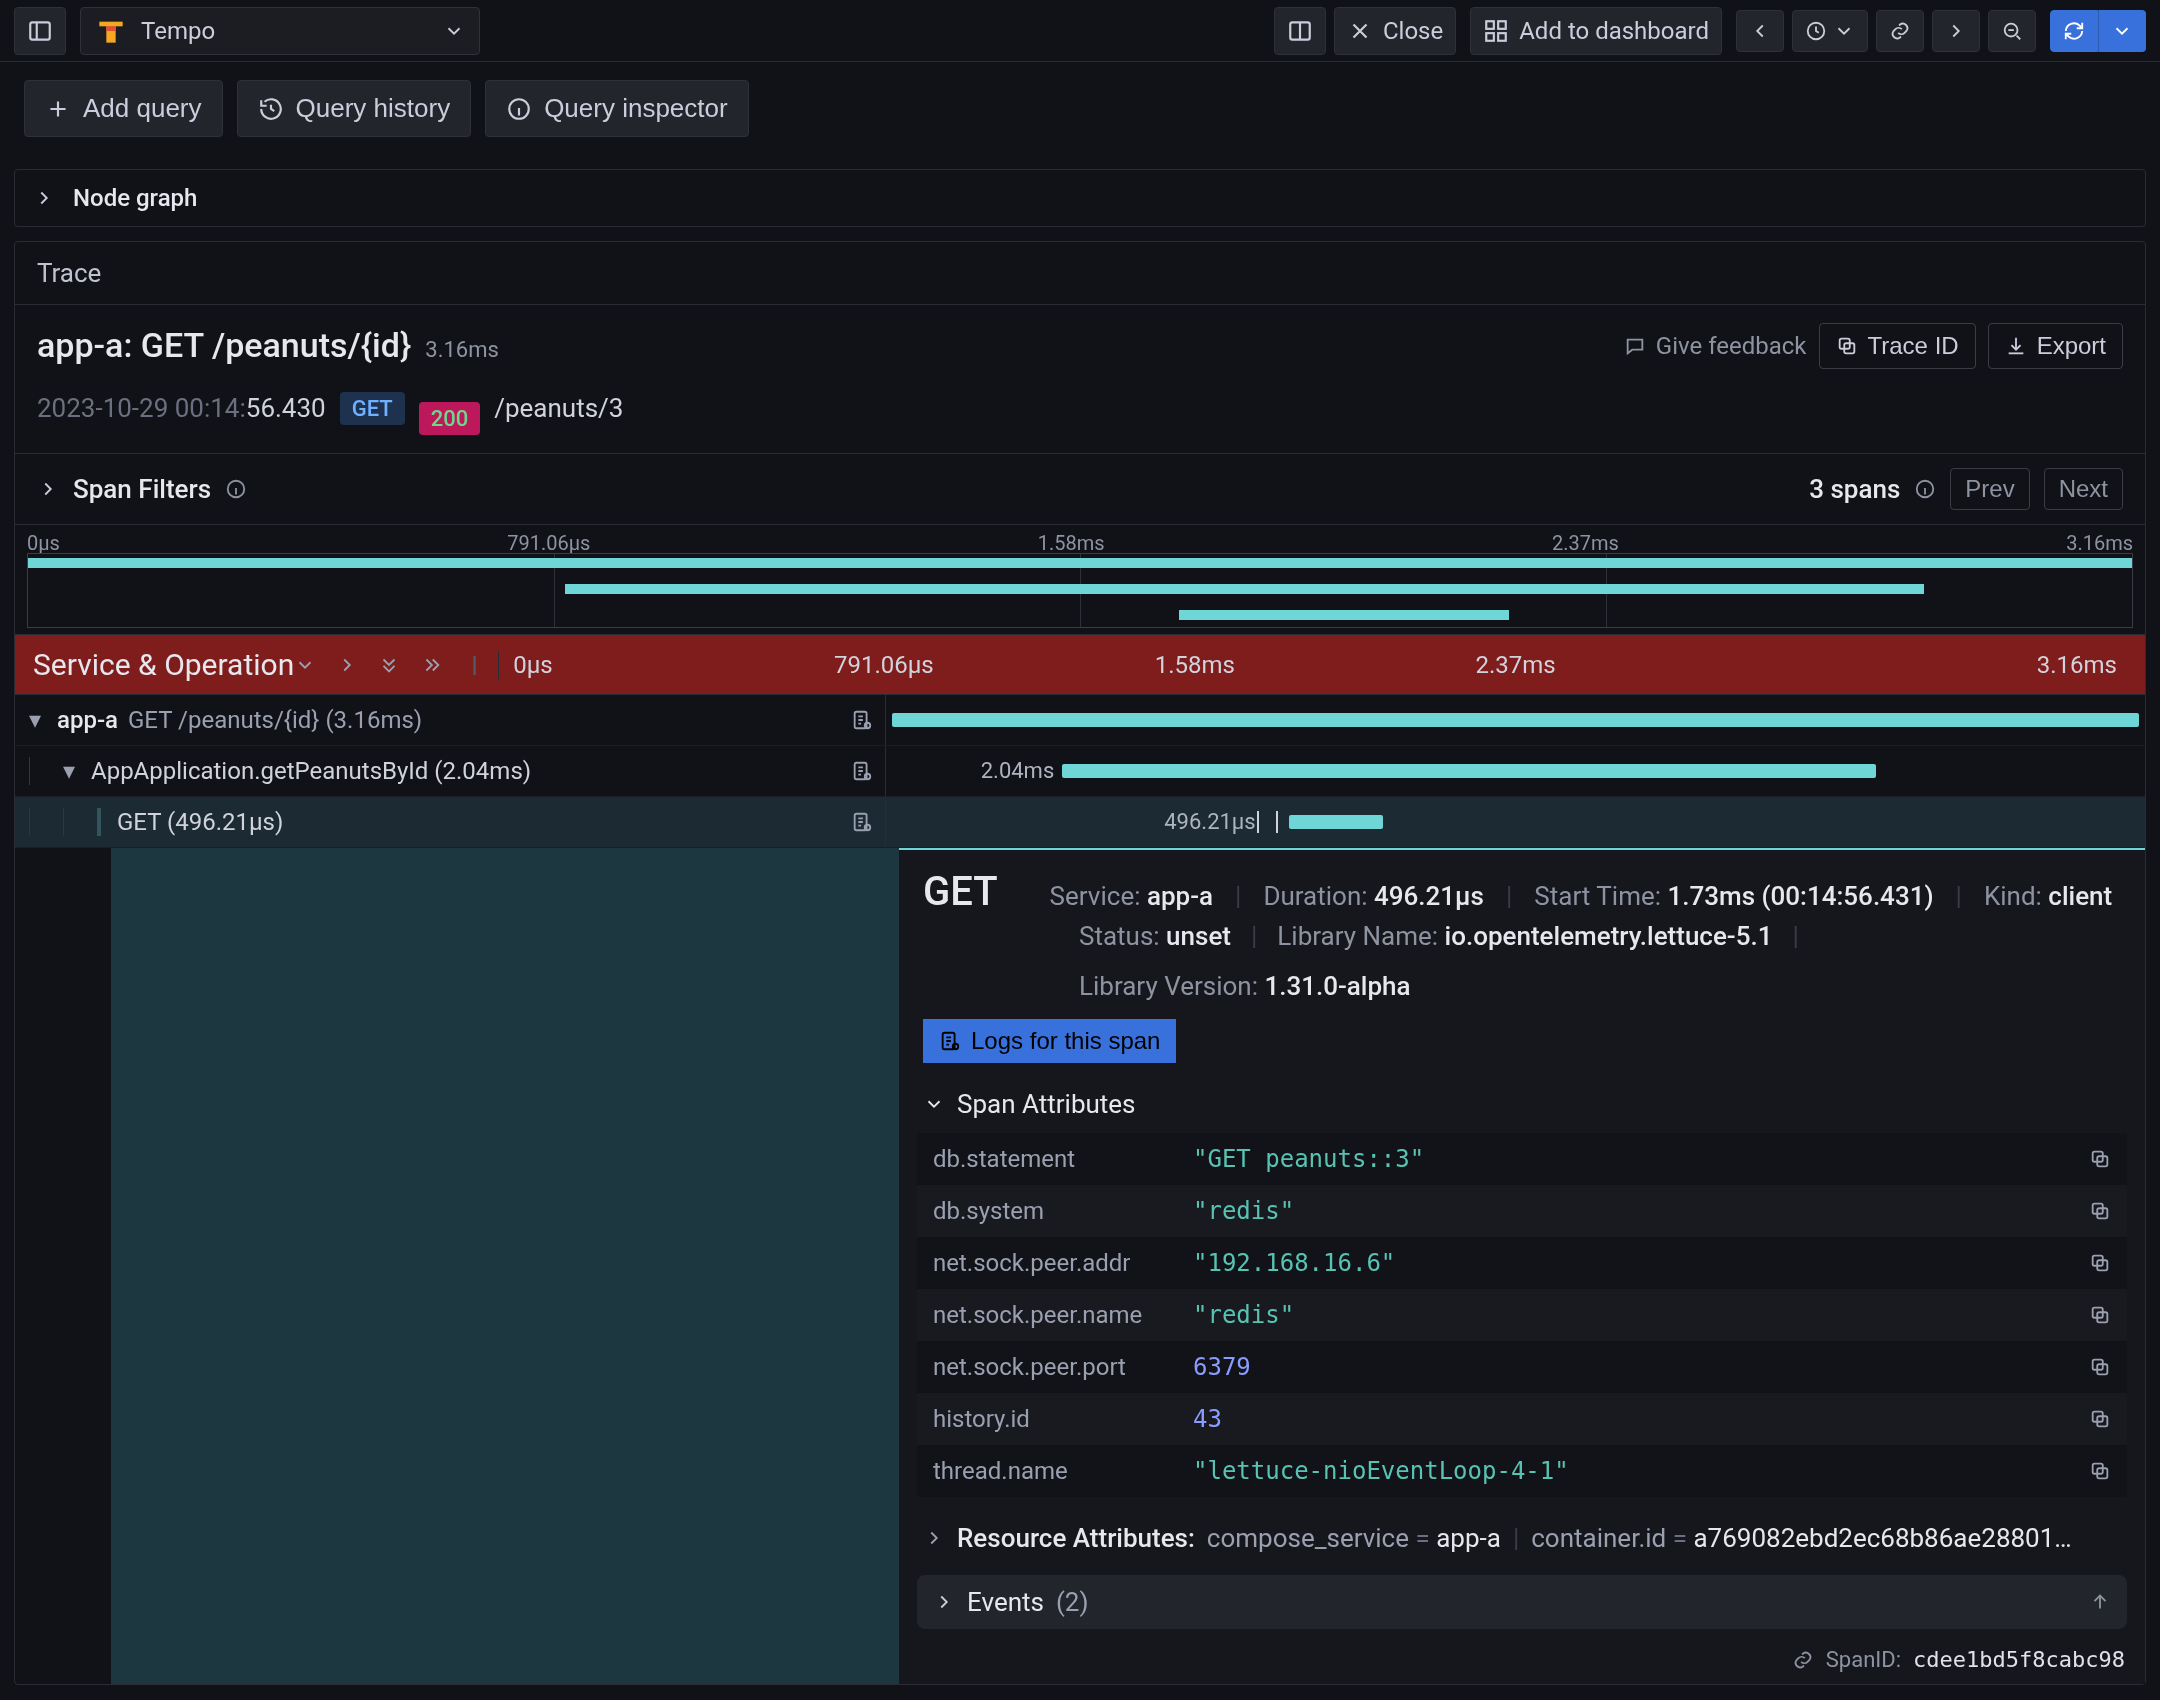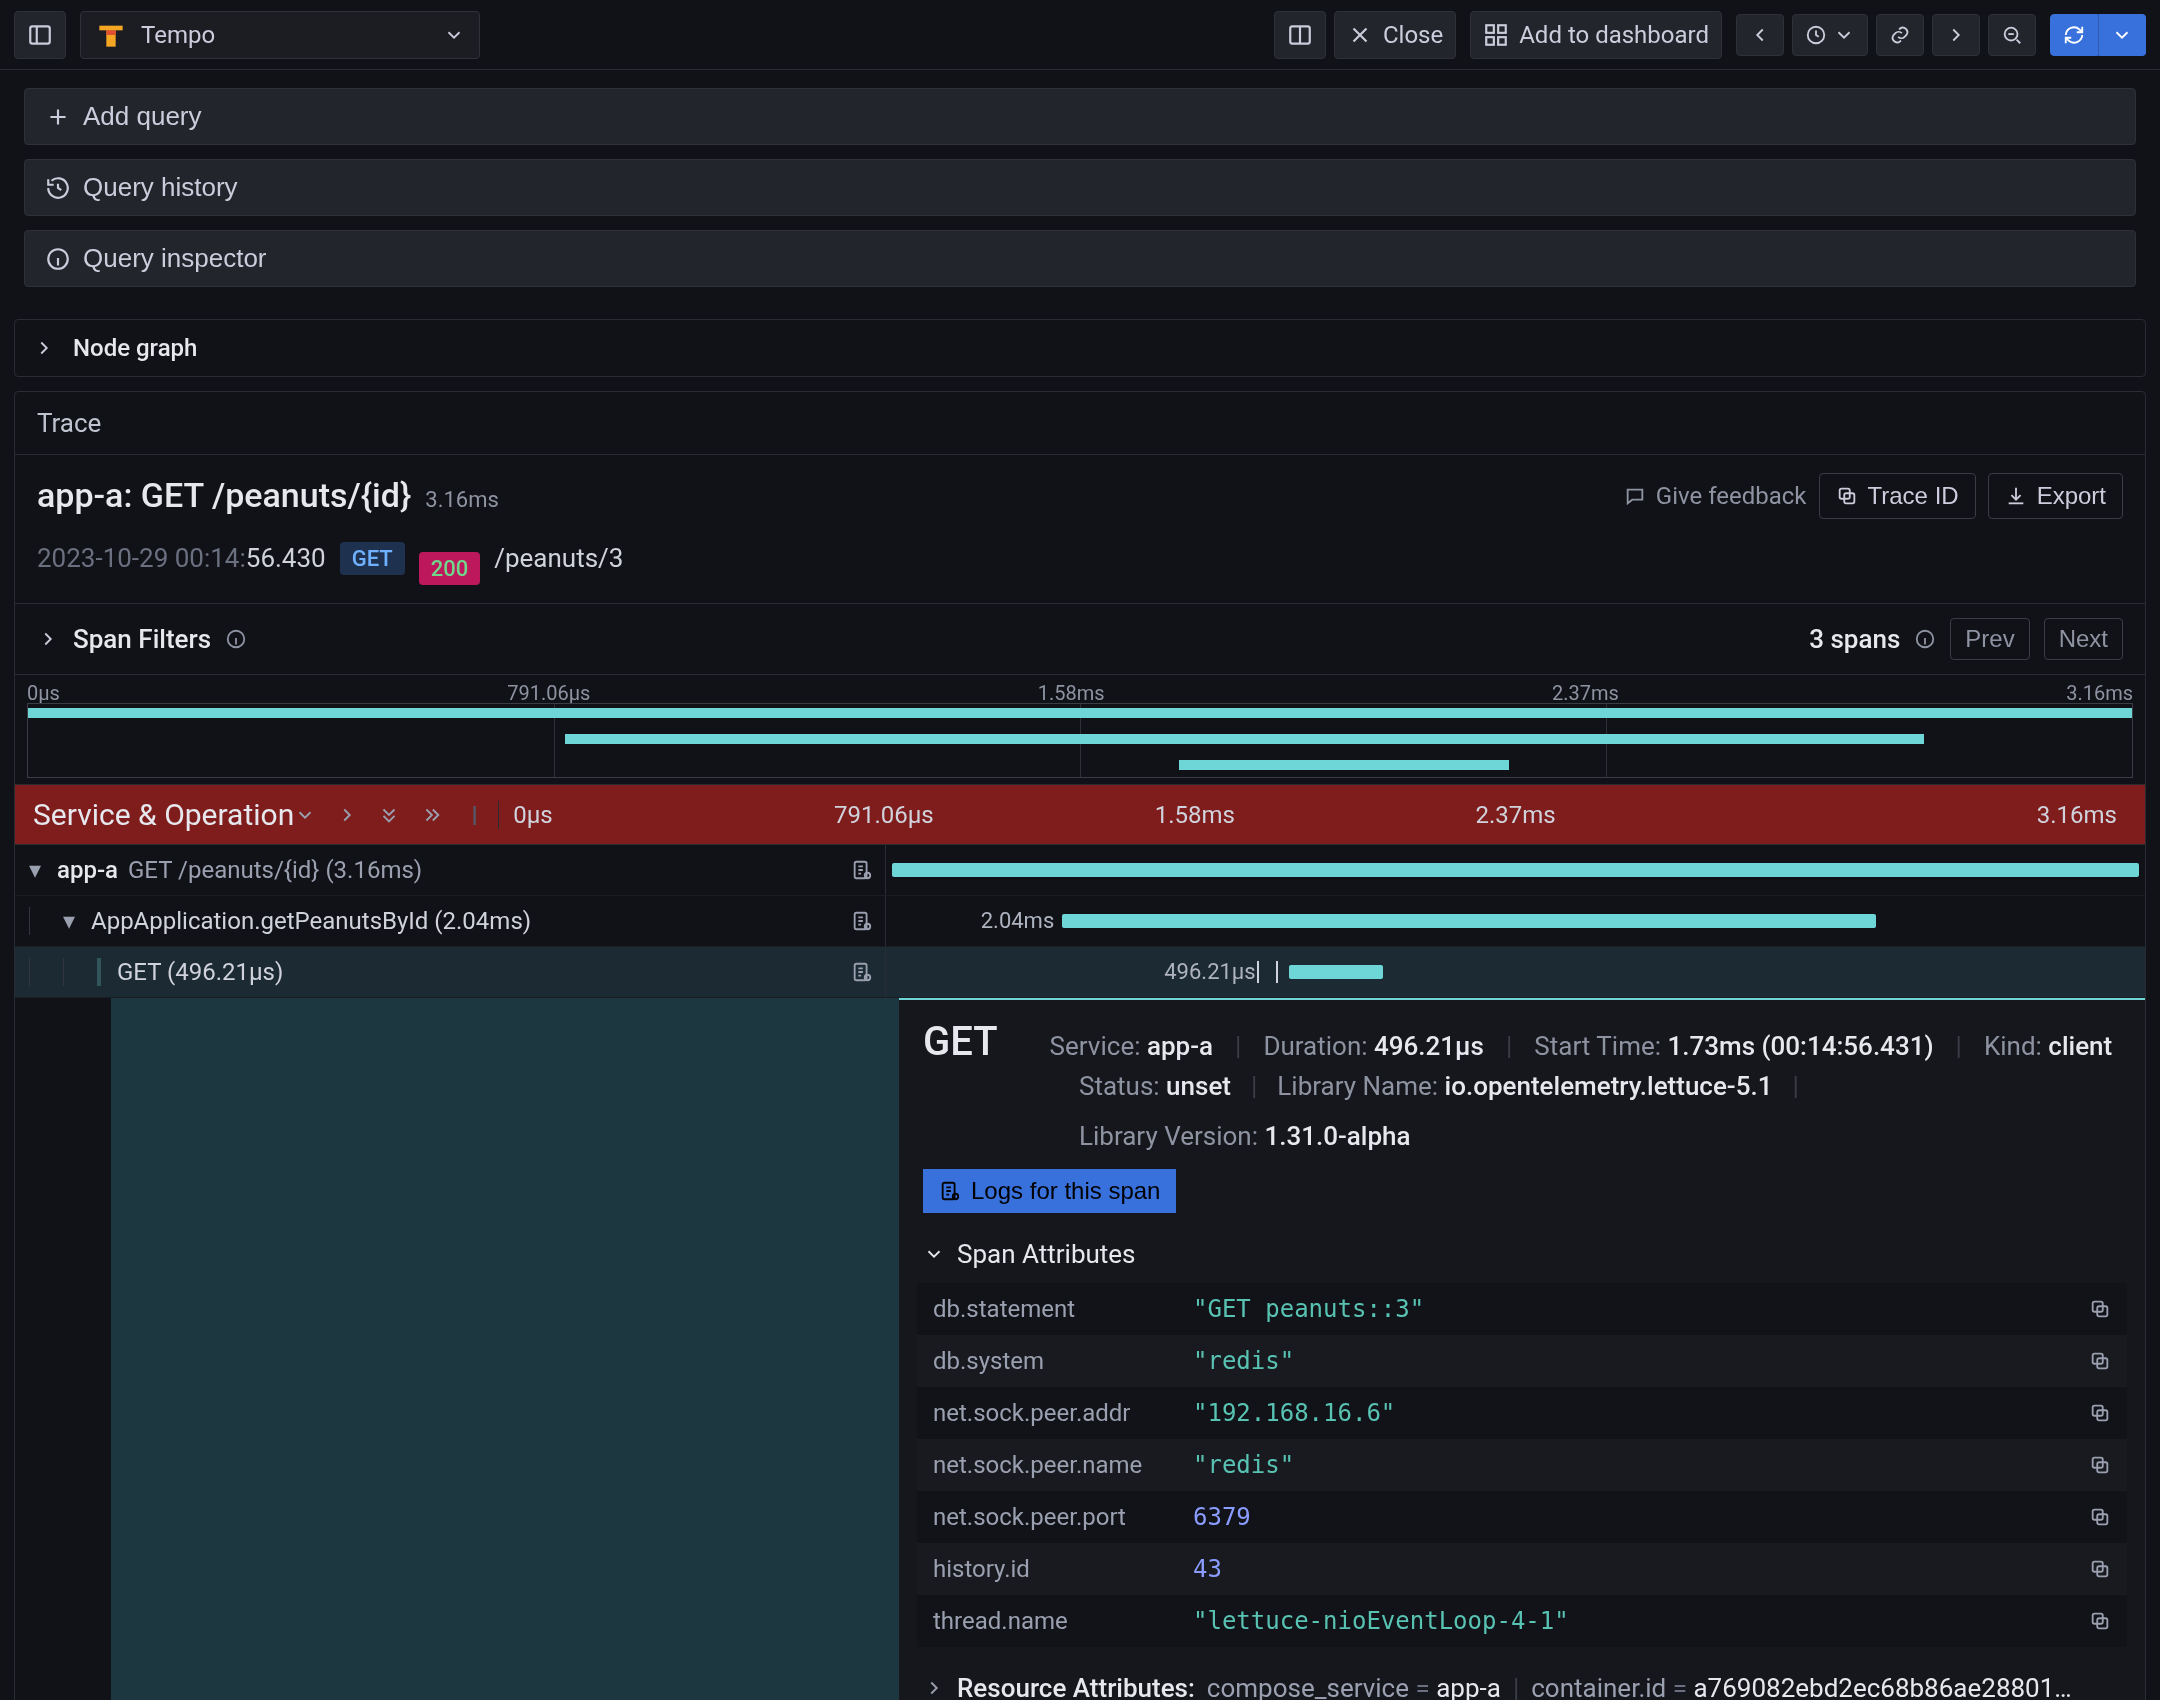--- a/index.html
+++ b/index.html
@@ -6,21 +6,21 @@
   body {
     background: #111217;
     color: #ccccdc;
     font-family: -apple-system, BlinkMacSystemFont, "Segoe UI", Roboto, sans-serif;
     font-size: 24px;
     width: 2160px;
     height: 1700px;
     overflow: hidden;
   }
   .topbar {
-    display: flex; align-items: center; height: 70px; padding: 0 14px;
+    display: flex; align-items: center; height: 62px; padding: 0 14px;
     border-bottom: 1px solid #2a2c33; gap: 14px;
   }
   .icon-btn {
     background: #22252b; border: 1px solid #2e3138; height: 48px; min-width: 48px;
     border-radius: 4px; display: flex; align-items: center; justify-content: center;
     color: #ccccdc; cursor: pointer; padding: 0 12px; gap: 10px;
   }
   .icon-btn.small { height: 42px; min-width: 42px; }
   .ds-btn {
     display: flex; align-items: center; background: #1b1d23; border: 1px solid #2e3138;
@@ -35,21 +35,21 @@
   .btngrp { display: flex; gap: 8px; }
   .refresh-btn { background: #3871dc; border-color: #3871dc; color: #fff; }
   .refresh-split { display: flex; }
   .refresh-split .icon-btn:first-child { border-top-right-radius: 0; border-bottom-right-radius: 0; }
   .refresh-split .icon-btn:last-child  { border-top-left-radius: 0;  border-bottom-left-radius: 0;  border-left: 1px solid #2f5bb5; }
 
   .section {
     border: 1px solid #2a2c33; border-radius: 4px; margin: 14px; padding: 14px 18px;
     display: flex; align-items: center; gap: 18px;
   }
-  .query-actions { padding: 18px 24px; display: flex; gap: 14px; flex-direction: column; }
+  .query-actions { padding: 18px 24px; display: flex; gap: 14px; }
   .pill-btn {
     background: #22252b; border: 1px solid #2e3138; border-radius: 4px;
     display: inline-flex; align-items: center; gap: 12px; padding: 12px 20px;
     color: #ccccdc; cursor: pointer; font-size: 26px;
   }
 
   .trace-card { border: 1px solid #2a2c33; border-radius: 4px; margin: 0 14px; }
   .trace-card-head { padding: 16px 22px; font-size: 26px; color: #bfc3cf; border-bottom: 1px solid #2a2c33; }
   .trace-title-row { display: flex; align-items: baseline; gap: 14px; padding: 18px 22px 6px; }
   .trace-title { font-size: 34px; color: #e6e8ee; font-weight: 500; }

